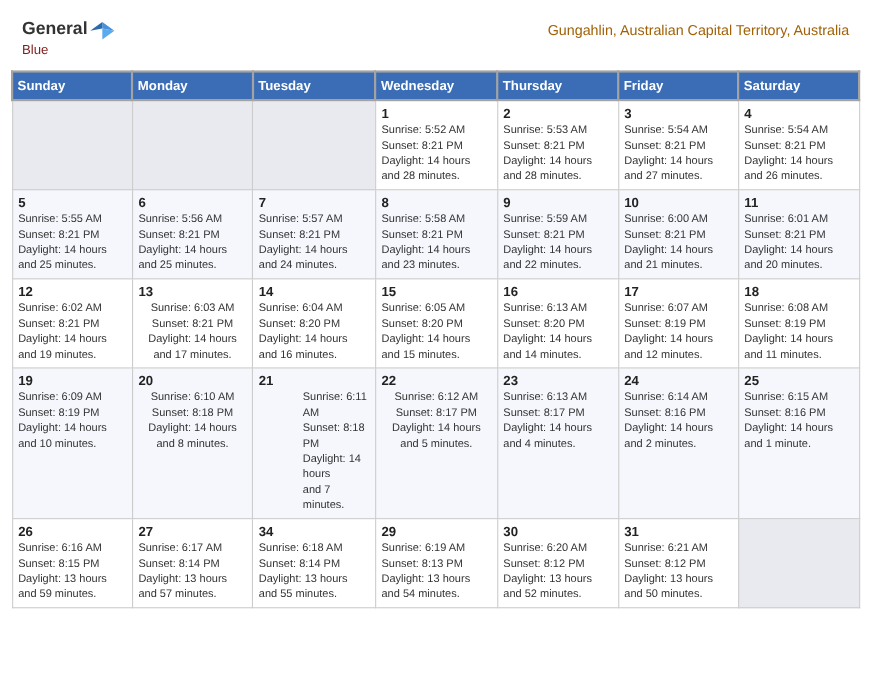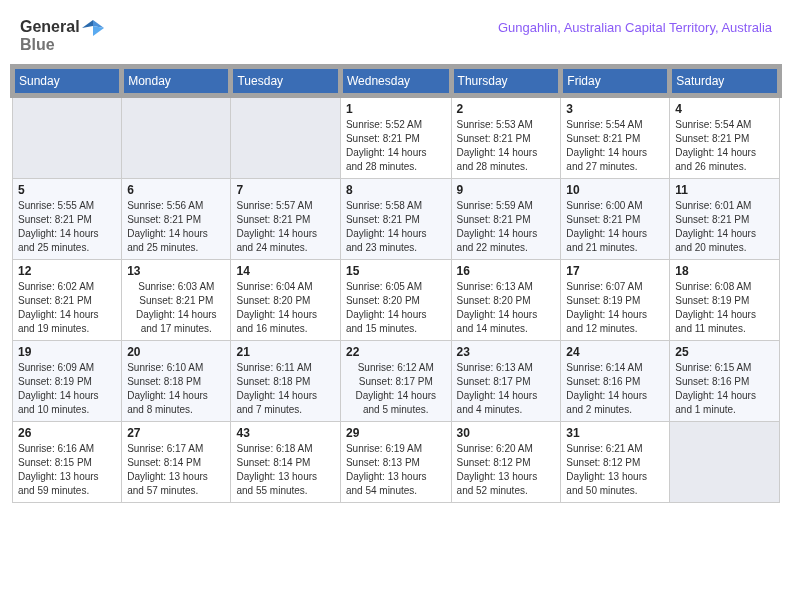--- a/index.html
+++ b/index.html
@@ -25,38 +25,38 @@
       text-align: right;
     }
     .month-title {
       font-size: 32px;
       font-weight: bold;
       color: #222;
       line-height: 1.1;
     }
     .subtitle {
       font-size: 13px;
-      color: #8b5cf6;
+      color: #a16207;
       margin-top: 2px;
       margin-left: 44px;
     }
     .calendar {
       width: 100%;
       border-collapse: collapse;
       margin-top: 6px;
       font-size: 10.5px;
     }
     .calendar thead th {
       background-color: #3a6db5;
       color: #fff;
       padding: 5px 4px;
       text-align: left;
       font-size: 12px;
-      font-weight: normal;
-      border: 5px solid #a3a3a3;
+      font-weight: bold;
+      border: 2px solid #a3a3a3;
     }
     .calendar tbody td {
       vertical-align: top;
       border: 1px solid #ccc;
       padding: 4px 5px;
       width: 113px;
       min-height: 80px;
       background: #fff;
     }
     .calendar tbody tr:nth-child(even) td {
@@ -79,23 +79,23 @@
     }
     .logo-row {
       display: flex;
     }
     .logo-text-general {
       font-size: 16px;
       font-weight: bold;
       color: #333;
     }
     .logo-text-blue {
-      font-size: 16px;
-      font-weight: bold;
-      color: #737373;
+      font-size: 12px;
+      font-weight: normal;
+      color: #7f1d1d;
     }
     .bird-svg {
       margin-left: 2px;
     }
   </style>
 </head>
 <body>
 
 <div class="header">
   <div class="logo">
@@ -267,28 +267,28 @@
       <tr>
         <td>
           <span class="day-num">19</span>
           <div class="day-info" style="white-space: pre-line;">Sunrise: 6:09 AM
 Sunset: 8:19 PM
 Daylight: 14 hours
 and 10 minutes.</div>
         </td>
         <td>
           <span class="day-num">20</span>
-          <div class="day-info" style="white-space: pre-line;">Sunrise: 6:10 AM
+          <div class="day-info" style="white-space: pre-line; text-align: center;">Sunrise: 6:10 AM
 Sunset: 8:18 PM
 Daylight: 14 hours
 and 8 minutes.</div>
         </td>
         <td>
           <span class="day-num">21</span>
-          <div class="day-info" style="white-space: pre-line;">Sunrise: 6:11 AM
+          <div class="day-info" style="white-space: pre-line; margin-left: 40px;">Sunrise: 6:11 AM
 Sunset: 8:18 PM
 Daylight: 14 hours
 and 7 minutes.</div>
         </td>
         <td>
           <span class="day-num">22</span>
           <div class="day-info" style="white-space: pre-line; text-align: center;">Sunrise: 6:12 AM
 Sunset: 8:17 PM
 Daylight: 14 hours
 and 5 minutes.</div>
@@ -324,21 +324,21 @@
 and 59 minutes.</div>
         </td>
         <td>
           <span class="day-num">27</span>
           <div class="day-info" style="white-space: pre-line;">Sunrise: 6:17 AM
 Sunset: 8:14 PM
 Daylight: 13 hours
 and 57 minutes.</div>
         </td>
         <td>
-          <span class="day-num">43</span>
+          <span class="day-num">34</span>
           <div class="day-info" style="white-space: pre-line;">Sunrise: 6:18 AM
 Sunset: 8:14 PM
 Daylight: 13 hours
 and 55 minutes.</div>
         </td>
         <td>
           <span class="day-num">29</span>
           <div class="day-info" style="white-space: pre-line;">Sunrise: 6:19 AM
 Sunset: 8:13 PM
 Daylight: 13 hours

